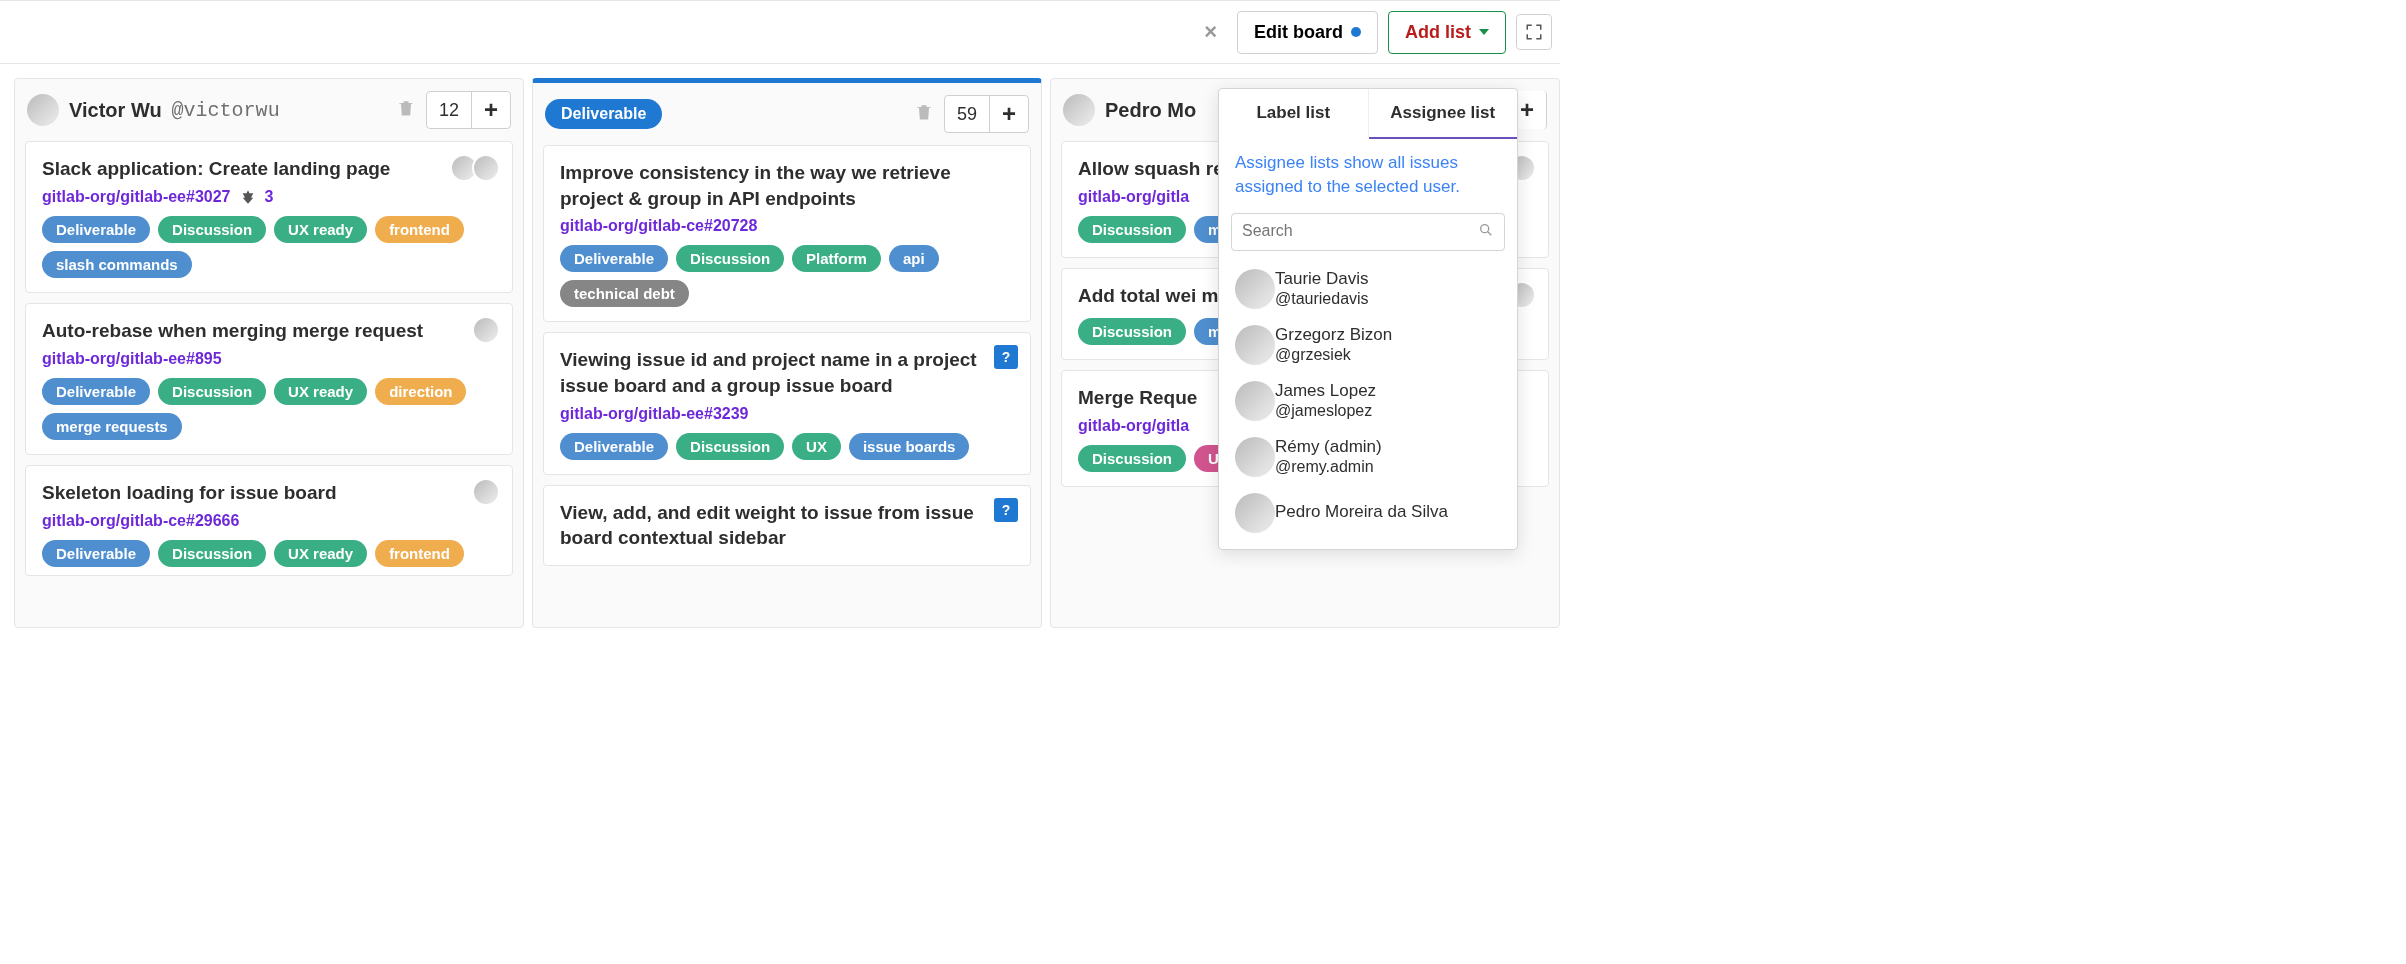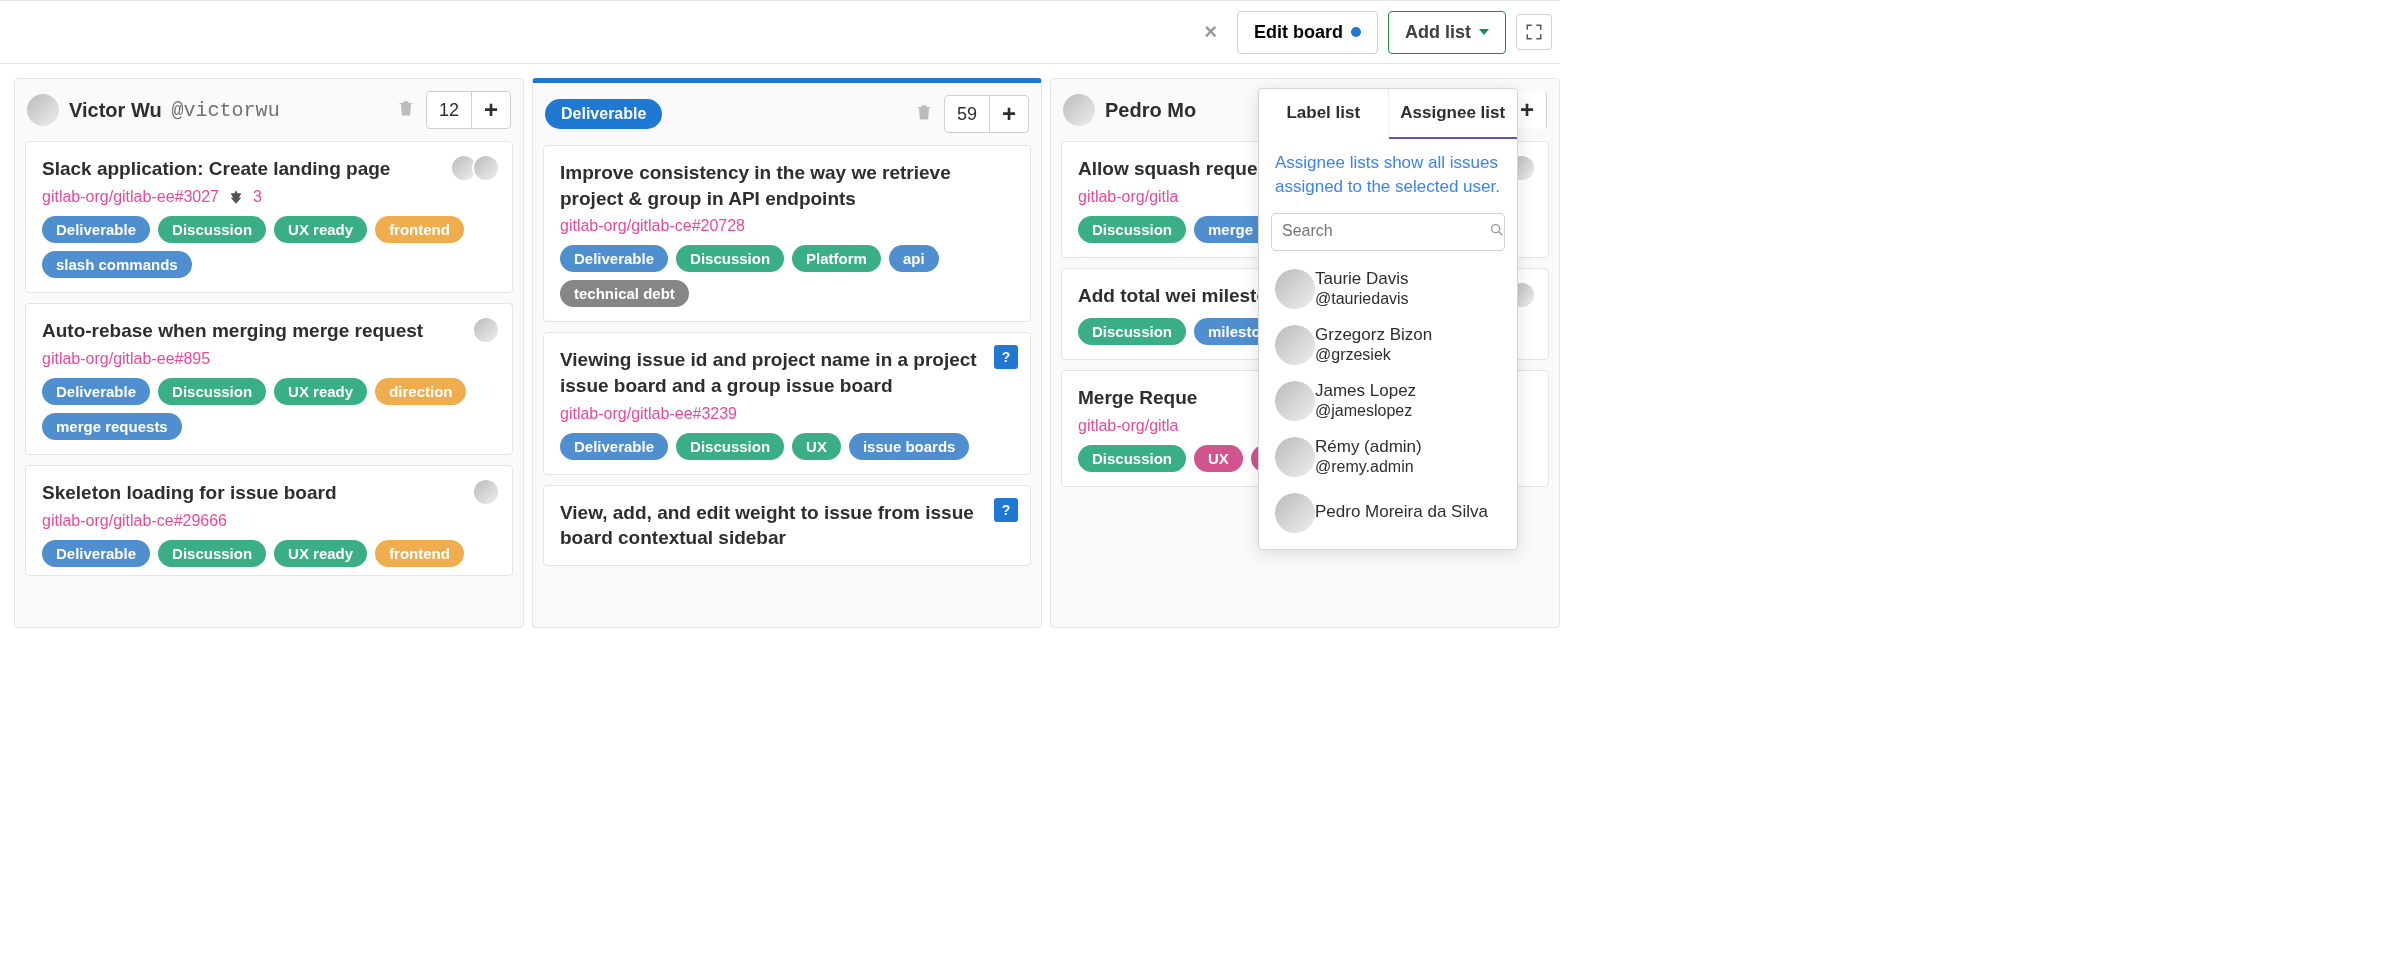--- a/index.html
+++ b/index.html
@@ -32,21 +32,21 @@
     border-radius: 4px;
     padding: 10px 16px;
     font-size: 18px;
     font-weight: 600;
     display: flex;
     align-items: center;
     gap: 8px;
     cursor: pointer;
   }
   .dot { width: 10px; height: 10px; border-radius: 50%; background: #1f78d1; display: inline-block; }
-  .btn-green { color: #404040; border-color: #168f48; }
+  .btn-green { color: #b91c1c; border-color: #168f48; }
   .chev-down { display: inline-block; width: 0; height: 0; border-left:5px solid transparent; border-right:5px solid transparent; border-top:6px solid #168f48; }
   .fullscreen-icn {
     width: 36px; height: 36px;
     border: 1px solid #d0d0d0; border-radius: 4px;
     display: flex; align-items: center; justify-content: center;
     font-size: 16px; cursor: pointer;
   }
   .fullscreen-icn svg { width: 18px; height: 18px; }
 
   .board-area {
@@ -92,36 +92,36 @@
   .count-box .cnt { padding: 6px 12px; font-size: 18px; font-weight: 400; display:flex; align-items:center; }
   .count-box .plus { border-left: 1px solid #d0d0d0; padding: 0 12px; font-size: 24px; font-weight: 700; display:flex; align-items:center; cursor:pointer; }
 
   .cards { padding: 0 10px 10px 10px; overflow: hidden; }
   .card {
     background:#fff; border:1px solid #e5e5e5; border-radius:4px;
     padding: 14px 16px; margin-bottom: 10px;
     position: relative;
   }
   .card-title { font-size: 19px; font-weight: 700; line-height: 1.35; color:#2e2e2e; max-width: 420px; }
-  .card-ref { color: #ec4899; font-size: 16px; margin-top: 6px; display:flex; align-items:flex-start; gap:8px;}
+  .card-ref { color: #6d28d9; font-size: 16px; margin-top: 6px; display:flex; align-items:flex-start; gap:8px;font-weight:bold;}
   .card-avatars { position:absolute; top:12px; right:12px; display:flex; }
   .card-avatars .avatar { width:28px; height:28px; margin-left:-6px; border:2px solid #fff; }
   .card-icon { position:absolute; top:12px; right:12px; width:24px; height:24px; display:flex;align-items:center;justify-content:center; background:#1f78d1; color:#fff; border-radius:3px; font-size:14px; font-weight:700;}
   .labels { display:flex; flex-wrap:wrap; gap:8px; margin-top:10px; }
   .label {
     border-radius: 999px; padding: 5px 14px; font-size: 15px; font-weight: 600; color:#fff;
   }
   .weight-icn svg { width:18px; height:18px; vertical-align:middle; }
 
   
   .dropdown {
     position: absolute;
     top: 88px;
     right: 42px;
-    width: 260px;
+    width: 300px;
     background: #fff;
     border: 1px solid #d5d5d5;
     border-radius: 4px;
     box-shadow: 0 4px 18px rgba(0,0,0,0.12);
     z-index: 50;
   }
   .dd-tabs { display:flex; }
   .dd-tab {
     flex:1; text-align:center; padding:14px 6px; font-size:17px; font-weight:700;
     cursor:pointer; color:#2e2e2e;

